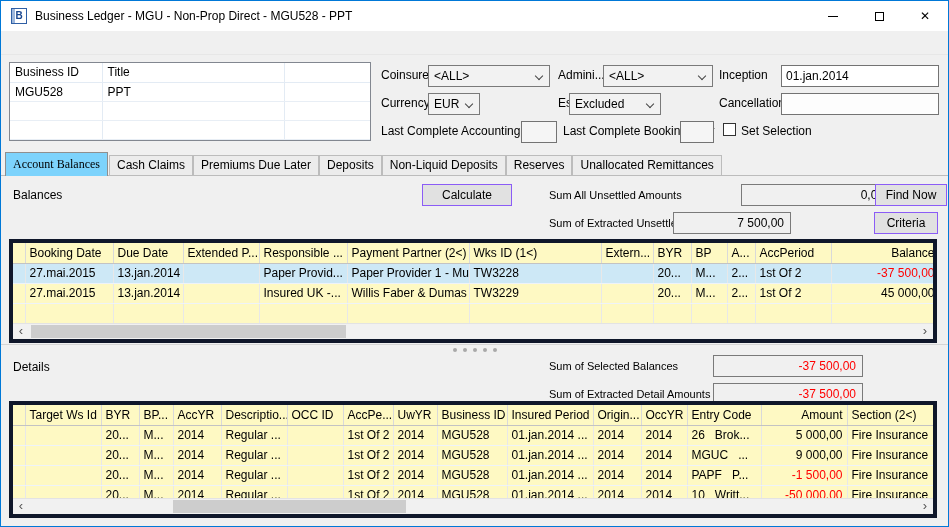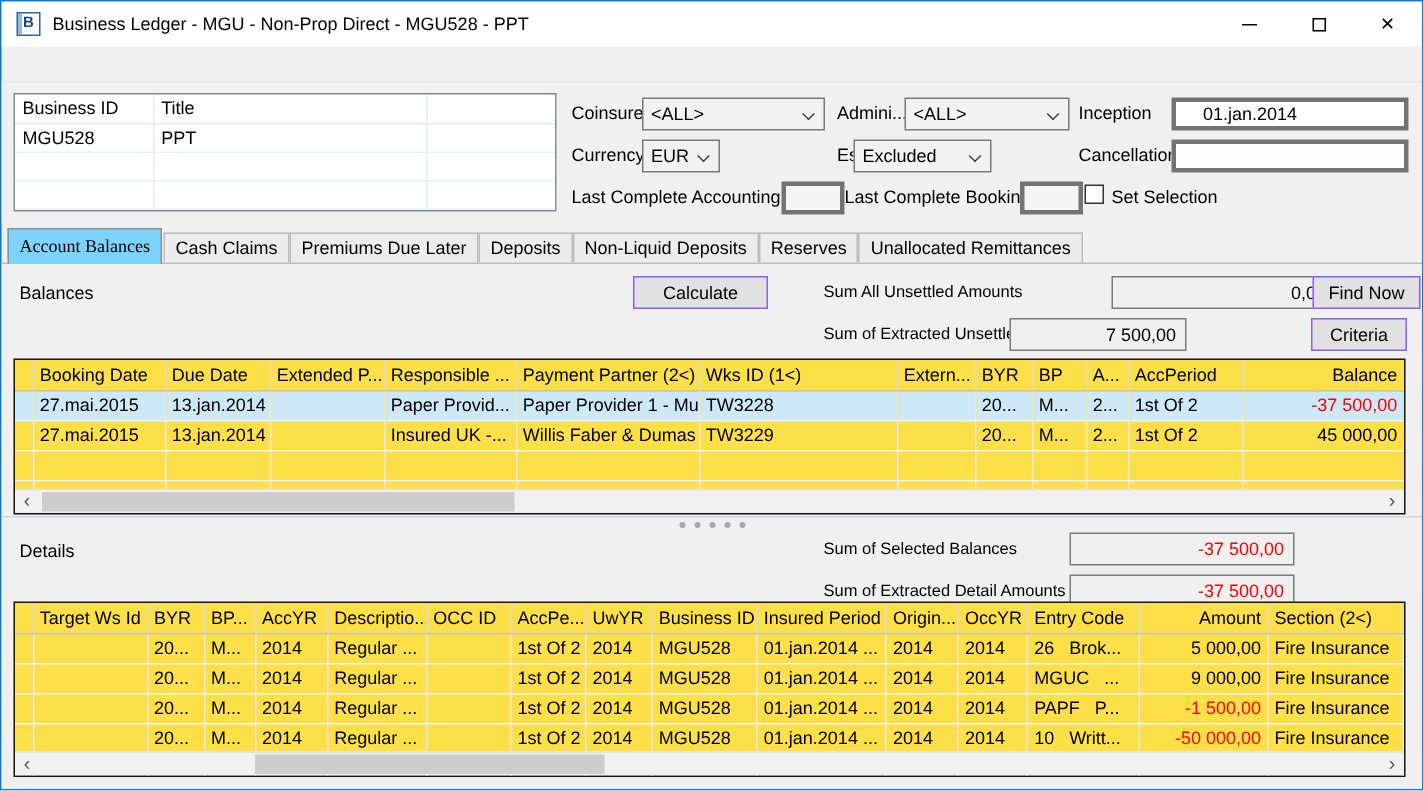--- a/index.html
+++ b/index.html
@@ -19,35 +19,35 @@
   .glyph-close{font-size:12px;line-height:12px;}
   
   .menubar{position:absolute;left:0;top:30px;right:0;height:23px;background:#fff;padding-left:3px;}
   .menu-item{display:inline-block;padding:4px 9px 0 9px;height:23px;}
   
   .toppanel{position:absolute;left:0;top:53px;right:0;height:95px;background:#f0f0f0;border-top:1px solid #e7e7e7;}
   .mini-grid{position:absolute;left:8px;top:7px;width:362px;height:79px;background:#fff;border:1px solid #828790;overflow:hidden;}
   .flabel{position:absolute;white-space:nowrap;}
   .combo{position:absolute;height:22px;background:#f2f2f2;border:1px solid #7a7a7a;padding:3px 18px 0 5px;overflow:hidden;white-space:nowrap;}
   .combo .chev{position:absolute;right:7px;top:7px;width:6px;height:6px;border-right:1px solid #444;border-bottom:1px solid #444;transform:rotate(45deg);}
-  .tfield{position:absolute;height:22px;border:3px solid #737373;background:#fff;padding:0 18px;font:inherit;font-size:12px;}
+  .tfield{position:absolute;height:22px;border:1px solid #737373;background:#fff;padding:0 4px;font:inherit;font-size:12px;}
   .yfield{background:#f5f5f5;}
   .checkbox{position:absolute;width:13px;height:13px;border:1px solid #333;background:#fff;}
   
   .tabstrip{position:absolute;left:0;top:149px;right:0;height:25px;display:flex;align-items:flex-end;padding-left:3px;}
   .tab{height:20px;line-height:19px;padding:0 7px;background:#ececec;border:1px solid #bcbcbc;border-bottom:none;white-space:nowrap;}
   .tab.active{height:24px;line-height:23px;background:#7dd3fc;border-color:#8f8f8f;position:relative;z-index:2;margin:0 1px -1px 1px;font-family:Liberation Serif, serif;}
   
   .content{position:absolute;left:0;top:174px;right:0;bottom:0;background:#f0f0f0;border-top:1px solid #bcbcbc;}
   .btn{position:absolute;height:22px;background:#e1e1e1;border:1px solid #8b5cf6;text-align:center;line-height:20px;}
   .sumfield{position:absolute;height:22px;background:#f0f0f0;border:1px solid #7a7a7a;text-align:right;line-height:20px;padding:0 6px;}
   .sumlabel{position:absolute;font-size:11px;white-space:nowrap;}
   .neg{color:#ff0000;}
   
-  .grid{position:absolute;background:#fde047;border:1px solid #0f172a;overflow:hidden;}
+  .grid{position:absolute;background:#fef9c3;border:4px solid #0f172a;overflow:hidden;}
   #grid1{left:8px;top:63px;width:928px;height:104px;}
   #grid2{left:8px;top:225px;width:928px;height:117px;}
   table.datagrid{border-collapse:collapse;table-layout:fixed;width:100%;}
   .datagrid th,.datagrid td{height:20px;padding:0 4px;overflow:hidden;white-space:nowrap;font-weight:normal;text-align:left;font-size:12px;}
   .datagrid th{border-right:1px solid #d9d9d9;border-bottom:1px solid #c3c3c3;}
   .datagrid td{border-right:1px solid #e8e8e8;border-bottom:1px solid #eef3f9;}
   .datagrid th.r,.datagrid td.r{text-align:right;}
   .datagrid tr.sel td{background:#cde8f6;}
   
   .mini th,.mini td{height:19px;padding:0 5px;font-weight:normal;text-align:left;white-space:nowrap;overflow:hidden;font-size:12px;}

